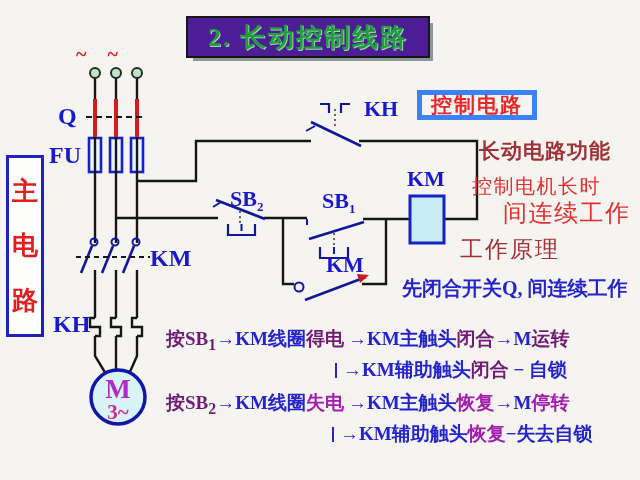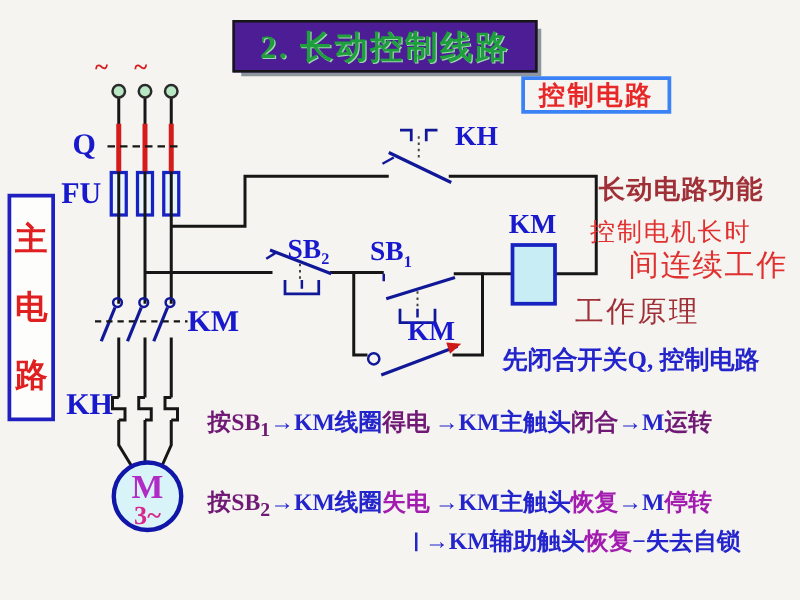--- a/index.html
+++ b/index.html
@@ -15,22 +15,22 @@
   
   .lbl{position:absolute;font-weight:bold;color:#1818cc;line-height:1;}
   .lbl sub{font-size:13px;}
   .red{color:#701a75;} .blue{color:#2424cc;} .green{color:#a21caf;} .maroon{color:#a03038;}
   
   .panel{position:absolute;left:6px;top:155px;width:38px;height:182px;background:#fdfdfb;
     border:3px solid #2020c0;display:flex;flex-direction:column;align-items:center;
     justify-content:space-around;padding:6px 0;box-sizing:border-box;}
   .panel span{color:#e02020;font-size:26px;font-weight:bold;}
   
-  .ctrl-box{position:absolute;left:417px;top:61px;width:120px;height:30px;
-    border:3px solid #3b82f6;display:flex;align-items:center;justify-content:center;box-sizing:border-box;}
+  .ctrl-box{position:absolute;left:417px;top:90px;width:120px;height:30px;
+    border:5px solid #3b82f6;display:flex;align-items:center;justify-content:center;box-sizing:border-box;}
   .ctrl-box span{color:#e82828;font-size:21px;font-weight:bold;letter-spacing:2px;}
   
   .note{position:absolute;white-space:nowrap;line-height:1;}
   
   .motor-lbl{position:absolute;left:95px;width:46px;text-align:center;font-weight:bold;line-height:1;}
   
   .seq{position:absolute;white-space:nowrap;font-size:19px;font-weight:bold;line-height:1.2;}
   .seq .gap{margin-left:4px;}
   .connector{display:inline-block;width:6px;height:15px;border-left:2px solid #2424cc;
     vertical-align:-2px;margin-right:0px;}
@@ -145,35 +145,38 @@
     <span>控制电路</span>
   </div>
 
   <span class="lbl" style="left:76px;top:44px;font-size:20px;color:#d41c1c;letter-spacing:8px;">~ ~</span>
   <span class="lbl" style="left:58px;top:104px;font-size:24px;">Q</span>
   <span class="lbl" style="left:49px;top:143px;font-size:24px;">FU</span>
   <span class="lbl" style="left:150px;top:246px;font-size:24px;">KM</span>
   <span class="lbl" style="left:53px;top:312px;font-size:24px;">KH</span>
   <span class="lbl" style="left:364px;top:98px;font-size:22px;">KH</span>
   <span class="lbl" style="left:230px;top:188px;font-size:22px;"><span>SB</span><sub>2</sub></span>
-  <span class="lbl" style="left:296px;top:190px;font-size:22px;"><span>SB</span><sub>1</sub></span>
+  <span class="lbl" style="left:322px;top:190px;font-size:22px;"><span>SB</span><sub>1</sub></span>
   <span class="lbl" style="left:326px;top:254px;font-size:22px;">KM</span>
   <span class="lbl" style="left:407px;top:168px;font-size:22px;">KM</span>
 
   <span class="motor-lbl" style="top:376px;font-size:27px;color:#b02cc4;">M</span>
   <span class="motor-lbl" style="top:402px;font-size:21px;color:#d8288c;">3~</span>
 
   <span class="note maroon" style="left:479px;top:141px;font-size:21px;font-weight:bold;letter-spacing:1px;">长动电路功能</span>
   <span class="note" style="left:472px;top:176px;font-size:20px;color:#e03030;letter-spacing:1.5px;">控制电机长时</span>
   <span class="note" style="left:503px;top:201px;font-size:24px;color:#e03030;letter-spacing:1.5px;">间连续工作</span>
   <span class="note maroon" style="left:460px;top:238px;font-size:23px;font-weight:normal;letter-spacing:2px;">工作原理</span>
-  <span class="note blue" style="left:402px;top:278px;font-size:20px;font-weight:bold;">先闭合开关Q, 控制电路</span>
+  <span class="note blue" style="left:402px;top:278px;font-size:20px;font-weight:bold;">先闭合开关Q, 间连续工作</span>
 
   <div class="seq" style="left:166px;top:328px;">
     <span class="red"><span>按SB</span><sub>1</sub></span><span class="blue">→KM线圈</span><span class="red">得电</span><span class="blue gap">→KM主触头</span><span class="red">闭合</span><span class="blue">→M</span><span class="red">运转</span>
+  </div>
+  <div class="seq" style="left:335px;top:359px;">
+    <span class="connector"></span><span class="blue">→KM辅助触头</span><span class="red">闭合</span><span class="blue"> − 自锁</span>
   </div>
   <div class="seq" style="left:166px;top:392px;">
     <span class="red"><span>按SB</span><sub>2</sub></span><span class="blue">→KM线圈</span><span class="green">失电</span><span class="blue gap">→KM主触头</span><span class="green">恢复</span><span class="blue">→M</span><span class="green">停转</span>
   </div>
   <div class="seq" style="left:332px;top:423px;">
     <span class="connector"></span><span class="blue">→KM辅助触头</span><span class="green">恢复</span><span class="blue">−失去自锁</span>
   </div>
 
 </div>
 

